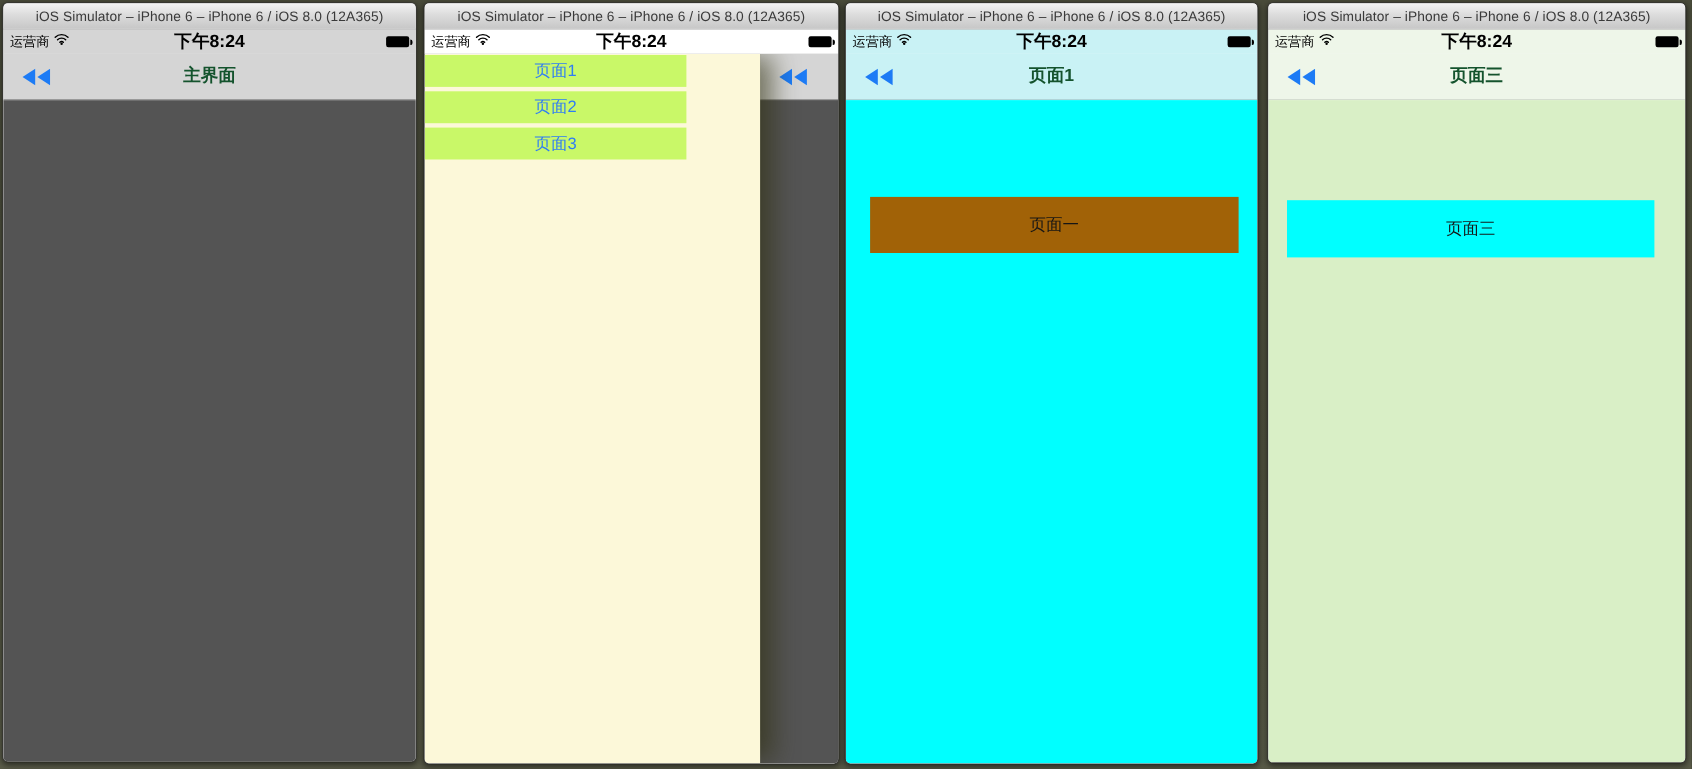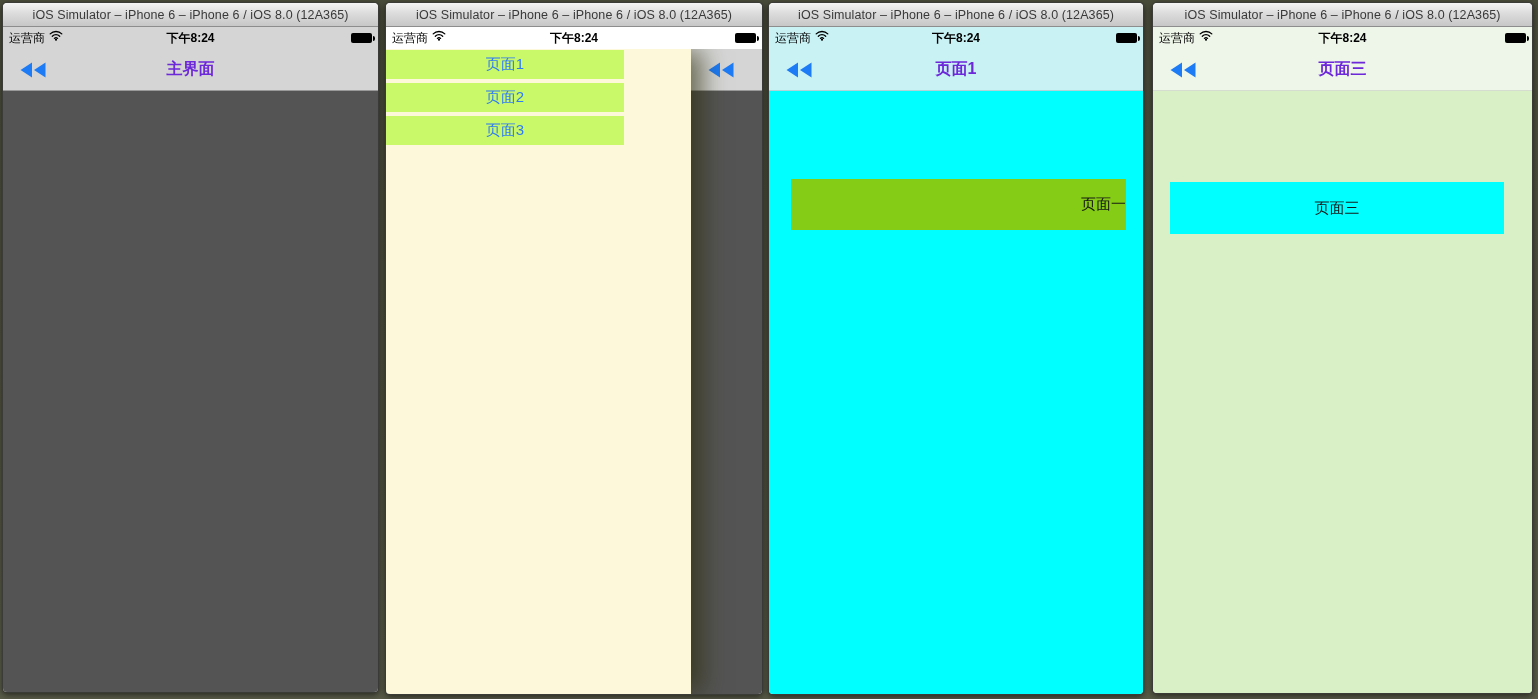--- a/index.html
+++ b/index.html
@@ -16,48 +16,48 @@
   .titlebar{height:23px;flex:0 0 23px;background:linear-gradient(180deg,#f4f4f4 0%,#dcdcdc 45%,#c7c7c7 100%);
             border-bottom:1px solid #8d8d8d;display:flex;align-items:center;justify-content:center;
             font-size:12.5px;color:#3a3a3a;letter-spacing:.1px;border-radius:4px 4px 0 0;}
 
   .statusbar{height:22px;flex:0 0 22px;display:flex;align-items:center;padding:0 6px;font-size:12px;color:#000;position:relative;}
   .sb-gray{background:#d5d5d5;}
   .sb-white{background:#ffffff;}
   .sb-cyan{background:#c9f2f5;}
   .sb-pale{background:#eef6e9;}
   .sb-left{display:flex;align-items:flex-start;gap:4px;position:relative;z-index:2;}
-  .sb-time{position:absolute;left:0;right:0;text-align:center;font-weight:bold;font-size:12px;z-index:1;}
+  .sb-time{position:absolute;left:0;right:0;text-align:center;font-weight:bold;font-size:16px;z-index:1;}
   .sb-batt-wrap{margin-left:auto;position:relative;z-index:2;display:flex;align-items:center;}
   .battery{width:21px;height:10px;background:#000;border-radius:2px;position:relative;display:inline-block;}
   .battery::after{content:"";position:absolute;right:-3px;top:2.5px;width:2px;height:5px;background:#000;border-radius:0 2px 2px 0;}
 
   .navbar{height:41px;flex:0 0 41px;position:relative;display:flex;align-items:center;justify-content:center;}
   .nav-gray{background:#d5d5d5;border-bottom:1px solid rgba(0,0,0,.28);}
   .nav-cyan{background:#c9f2f5;border-bottom:1px solid rgba(0,0,0,.12);}
   .nav-pale{background:#eef6e9;border-bottom:1px solid rgba(0,0,0,.10);}
-  .navtitle{font-size:16px;font-weight:bold;color:#6d28d9;}
+  .navtitle{font-size:16px;font-weight:bold;color:#14532d;}
   .backbtn{position:absolute;left:17px;top:50%;transform:translateY(-50%);width:26px;height:16px;cursor:pointer;display:flex;align-items:center;}
 
   .body-dark{flex:1;background:#545454;}
   .body-cyan{flex:1;background:#00ffff;position:relative;}
   .body-green{flex:1;background:#d9efc6;position:relative;}
 
   
   .drawer-screen{flex:1;position:relative;background:#545454;overflow:hidden;}
   .sliver-nav{position:absolute;top:0;left:305px;right:0;height:41px;background:#d5d5d5;border-bottom:1px solid rgba(0,0,0,.28);}
   .sliver-nav .backbtn{left:17px;}
   .drawer{position:absolute;top:0;left:0;bottom:0;width:305px;background:#fcf8d9;
           box-shadow:14px 0 22px -2px rgba(45,45,12,.60);}
   .menu-btn{width:238px;height:29px;margin:0 0 4px 0;background:#c9f868;display:flex;align-items:center;justify-content:center;
             font-size:15px;color:#2e7cf5;cursor:pointer;}
   .menu-btn:first-child{margin-top:1px;}
 
   .page-btn{position:absolute;display:flex;align-items:center;justify-content:center;font-size:15px;color:#151515;cursor:pointer;}
-  .page-btn-1{left:22px;top:88px;width:335px;height:51px;background:#84cc16;justify-content:flex-end;}
+  .page-btn-1{left:22px;top:88px;width:335px;height:51px;background:#a16207;}
   .page-btn-3{left:17px;top:91px;width:334px;height:52px;background:#00ffff;}
 
   svg{display:block;}
 </style>
 </head>
 <body>
 
 <div class="stage">
 
   <div class="window w1">

